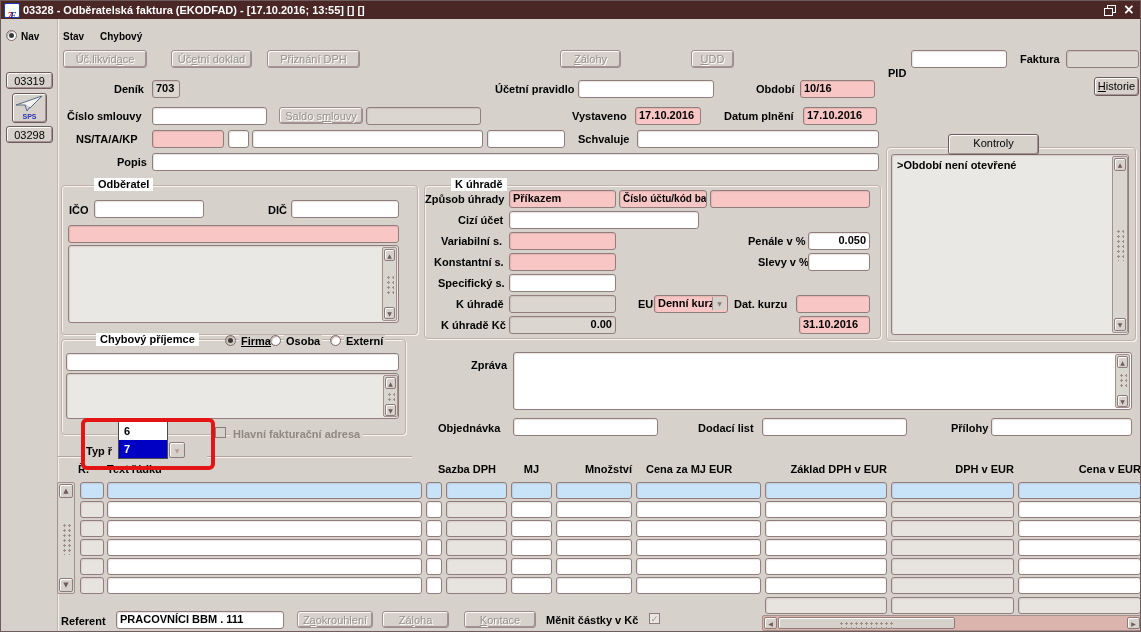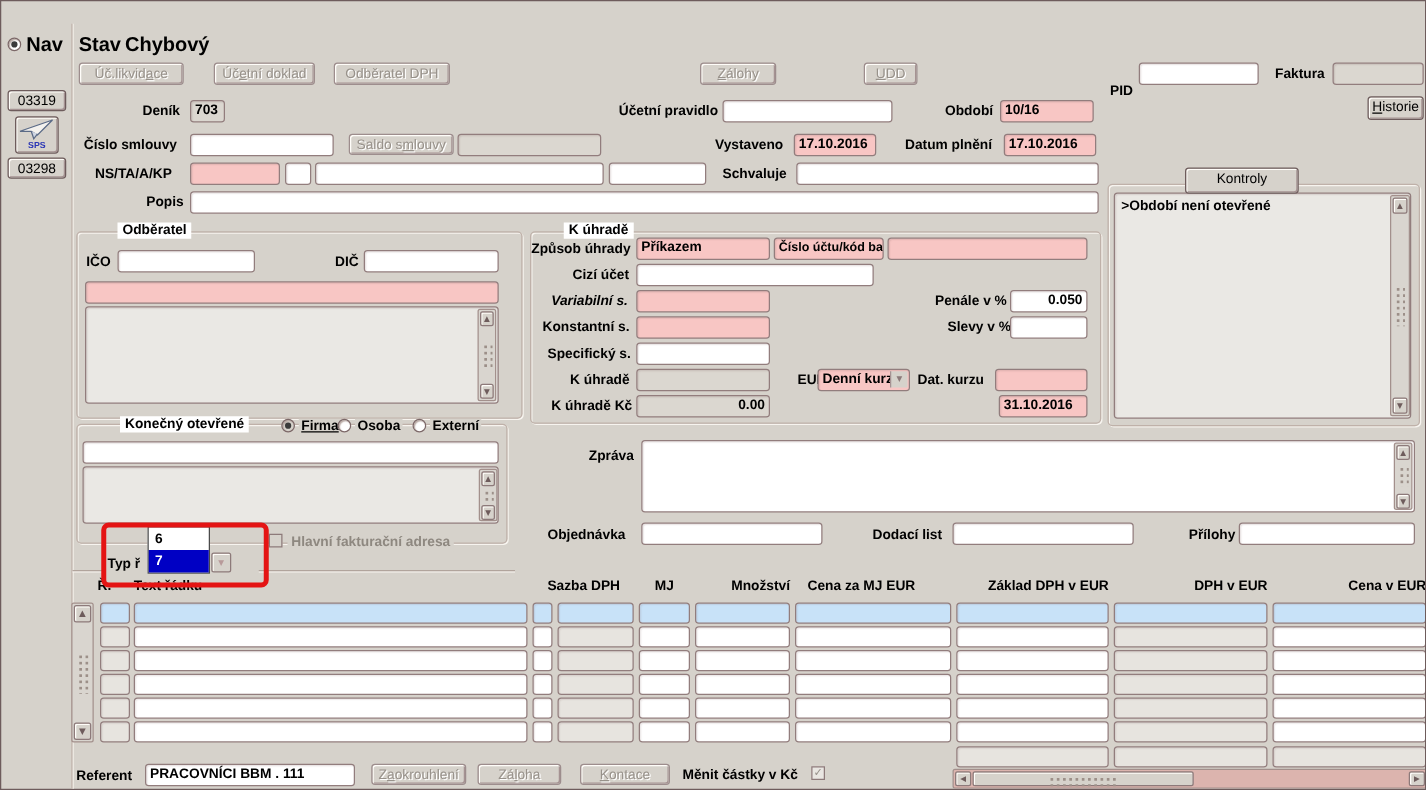--- a/index.html
+++ b/index.html
@@ -1,20 +1,20 @@
 <!DOCTYPE html>
 <html><head>
 <meta charset="utf-8">
 <style>
   html,body{margin:0;padding:0;background:#8a8a8a;}
   #win{position:relative;width:1141px;height:632px;background:#d6d2cb;overflow:hidden;
        font-family:"Liberation Sans",sans-serif;border:1px solid #6e5c5c;box-sizing:border-box;}
   .abs{position:absolute;}
   .L{position:absolute;font:bold 11px "Liberation Sans",sans-serif;color:#000;white-space:nowrap;height:13px;line-height:13px;}
-  .L.big{font-size:16px;}
+  .L.big{font-size:10px;}
   .L.dim{color:#8e8880;}
   .F{position:absolute;height:18px;box-sizing:border-box;background:#fff;border:1px solid #927d7d;border-radius:3px;
      font:bold 11px/13px "Liberation Sans",sans-serif;padding:1px 3px;white-space:nowrap;overflow:hidden;color:#000;
      box-shadow:inset 1px 1px 1px rgba(130,100,100,.18);}
   .F.pink{background:#f8c6c4;}
   .F.ro{background:#dbd7d0;}
   .F.ta{background:#eae8e4;}
   .F.num{text-align:right;}
   .B{position:absolute;box-sizing:border-box;background:#d6d2cb;border:1px solid #6e5c5c;border-radius:3px;
      box-shadow:inset 1px 1px 0 #fffdf9,inset -1px -1px 0 #a59292;
@@ -39,40 +39,51 @@
   u{text-decoration:underline;}
   #titlebar{position:absolute;left:0;top:0;width:1141px;height:18px;background:#4a2625;color:#fff;}
   #title-text{position:absolute;left:22px;top:2px;font:bold 11px/14px "Liberation Sans",sans-serif;white-space:nowrap;}
   .wbtn{position:absolute;color:#fff;cursor:pointer;}
 </style>
 </head>
 <body>
 
 <div id="win">
 
+  <div id="titlebar">
+    <span class="abs" style="left:3px;top:2px;width:14px;height:13px;background:#fff;border:1px solid #1b3fa8;border-radius:2px;text-align:center;">
+      <span style="font:bold italic 9px/12px 'Liberation Serif',serif;color:#c81414;">7</span><span style="font:bold italic 9px/12px 'Liberation Serif',serif;color:#15259d;margin-left:-2px;">F</span>
+    </span>
+    <span id="title-text">03328 - Odběratelská faktura (EKODFAD) - [17.10.2016; 13:55] [] []</span>
+    <span class="wbtn" style="left:1103px;top:4px;width:11px;height:10px;">
+      <span class="abs" style="left:3px;top:0;width:7px;height:6px;border:1px solid #fff;"></span>
+      <span class="abs" style="left:0;top:3px;width:7px;height:6px;border:1px solid #fff;background:#4a2625;"></span>
+    </span>
+    <span class="wbtn" style="left:1122px;top:0px;font:bold 14px/17px 'DejaVu Sans',sans-serif;">×</span>
+  </div>
 
   <div class="abs" style="left:56px;top:18px;width:1px;height:614px;background:#c2b5ad;box-shadow:1px 0 0 #f3efe9;"></div>
   <span class="rad on" style="left:5px;top:29px;"></span>
   <span class="L big" style="left:20px;top:29px;">Nav</span>
   <div class="B" style="left:5px;top:71px;width:47px;height:17px;">03319</div>
   <div class="B" style="left:11px;top:92px;width:35px;height:30px;">
     <svg width="29" height="17" viewBox="0 0 29 17" style="display:block;margin:1px auto 0;">
       <path d="M1 10 L27 1 L15 13 L10 10 Z" fill="#f4f2ee" stroke="#5a6a86" stroke-width="1"></path>
       <path d="M10 10 L12 16 L15 12" fill="#cfd6e2" stroke="#5a6a86" stroke-width="1"></path>
     </svg>
     <span style="display:block;font:bold 7px/7px 'Liberation Sans',sans-serif;color:#2a35b5;margin-top:1px;">SPS</span>
   </div>
   <div class="B" style="left:5px;top:125px;width:47px;height:17px;">03298</div>
 
   <span class="L big" style="left:62px;top:29px;">Stav</span>
   <span class="L big" style="left:99px;top:29px;">Chybový</span>
 
   <div class="B dis" style="left:62px;top:49px;width:84px;height:18px;">Úč.likvid<u>a</u>ce</div>
   <div class="B dis" style="left:170px;top:49px;width:81px;height:18px;">Úč<u>e</u>tní doklad</div>
-  <div class="B dis" style="left:266px;top:49px;width:93px;height:18px;">Odběratel DPH</div>
+  <div class="B dis" style="left:266px;top:49px;width:93px;height:18px;">Přiznání DPH</div>
   <div class="B dis" style="left:559px;top:49px;width:61px;height:18px;"><u>Z</u>álohy</div>
   <div class="B dis" style="left:690px;top:49px;width:43px;height:18px;"><u>U</u>DD</div>
   <span class="L" style="left:887px;top:52px;margin-top:14px;">PID</span>
   <div class="F" style="left:910px;top:49px;width:96px;"></div>
   <span class="L" style="left:1019px;top:52px;">Faktura</span>
   <div class="F ro" style="left:1065px;top:49px;width:73px;"></div>
   <div class="B" style="left:1093px;top:76px;width:45px;height:19px;"><u>H</u>istorie</div>
 
   <span class="L" style="left:113px;top:82px;">Deník</span>
   <div class="F ro" style="left:151px;top:79px;width:28px;">703</div>
@@ -126,21 +137,21 @@
   </div>
 
   <div class="GB" style="left:423px;top:184px;width:455px;height:152px;"></div>
   <span class="LG" style="left:450px;top:177px;">K úhradě</span>
   <span class="L" style="left:424px;top:192px;">Způsob úhrady</span>
   <div class="F pink" style="left:508px;top:189px;width:107px;">Příkazem</div>
   <div class="F pink" style="left:618px;top:189px;width:88px;font-size:10px;">Číslo účtu/kód bar</div>
   <div class="F pink" style="left:709px;top:189px;width:160px;"></div>
   <span class="L" style="left:457px;top:213px;">Cizí účet</span>
   <div class="F" style="left:508px;top:210px;width:190px;"></div>
-  <span class="L" style="left:440px;top:234px;font-style:italic;">Variabilní s.</span>
+  <span class="L" style="left:440px;top:234px;">Variabilní s.</span>
   <div class="F pink" style="left:508px;top:231px;width:107px;"></div>
   <span class="L" style="left:747px;top:234px;">Penále v %</span>
   <div class="F num" style="left:807px;top:231px;width:62px;">0.050</div>
   <span class="L" style="left:433px;top:255px;">Konstantní s.</span>
   <div class="F pink" style="left:508px;top:252px;width:107px;"></div>
   <span class="L" style="left:757px;top:255px;">Slevy v %</span>
   <div class="F" style="left:807px;top:252px;width:62px;"></div>
   <span class="L" style="left:437px;top:276px;">Specifický s.</span>
   <div class="F" style="left:508px;top:273px;width:107px;"></div>
   <span class="L" style="left:455px;top:297px;">K úhradě</span>
@@ -151,21 +162,21 @@
     <span class="abs" style="right:1px;top:1px;width:13px;height:13px;background:#d6d2cb;border-left:1px solid #a59292;font:6px/13px 'DejaVu Sans',sans-serif;text-align:center;color:#8c7a7a;">▼</span>
   </div>
   <span class="L" style="left:733px;top:297px;">Dat. kurzu</span>
   <div class="F pink" style="left:795px;top:294px;width:74px;"></div>
   <span class="L" style="left:440px;top:318px;">K úhradě Kč</span>
   <div class="F ro num" style="left:508px;top:315px;width:107px;">0.00</div>
   <span class="L" style="left:688px;top:318px;margin-top:44px;">Datum splatnosti</span>
   <div class="F pink" style="left:798px;top:315px;width:71px;">31.10.2016</div>
 
   <div class="GB" style="left:60px;top:338px;width:343px;height:94px;"></div>
-  <span class="LG" style="left:95px;top:332px;">Konečný otevřené</span>
+  <span class="LG" style="left:95px;top:332px;">Chybový příjemce</span>
   <span class="rad on" style="left:224px;top:334px;background:#d6d2cb;"></span>
   <span class="L" style="left:238px;top:334px;background:#d6d2cb;padding:0 2px;text-decoration:underline;">Firma</span>
   <span class="rad" style="left:269px;top:334px;"></span>
   <span class="L" style="left:283px;top:334px;background:#d6d2cb;padding:0 2px;">Osoba</span>
   <span class="rad" style="left:329px;top:334px;"></span>
   <span class="L" style="left:343px;top:334px;background:#d6d2cb;padding:0 2px;">Externí</span>
   <div class="F" style="left:65px;top:352px;width:333px;"></div>
   <div class="F ta" style="left:65px;top:372px;width:333px;height:46px;"></div>
   <div class="sb" style="left:382px;top:374px;width:15px;height:42px;">
     <div class="sbb" style="left:1px;top:1px;width:11px;height:12px;">▲</div>

